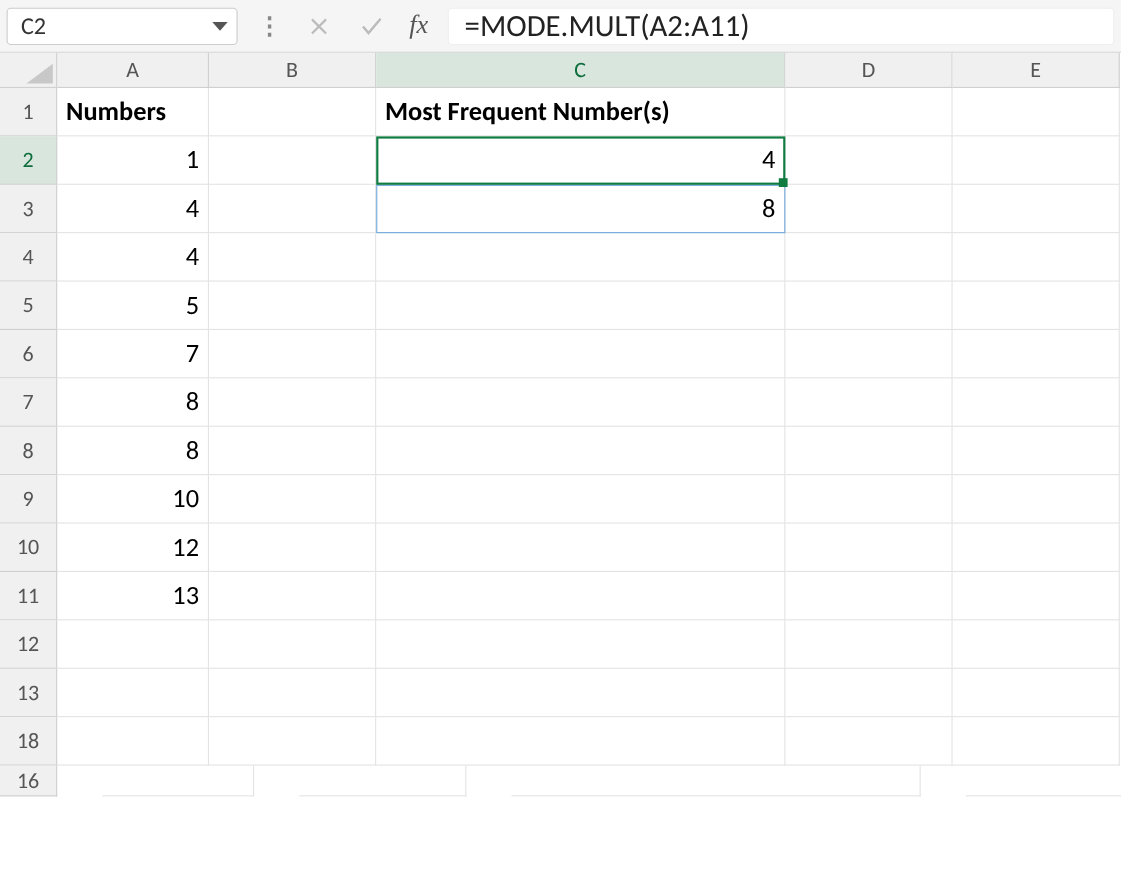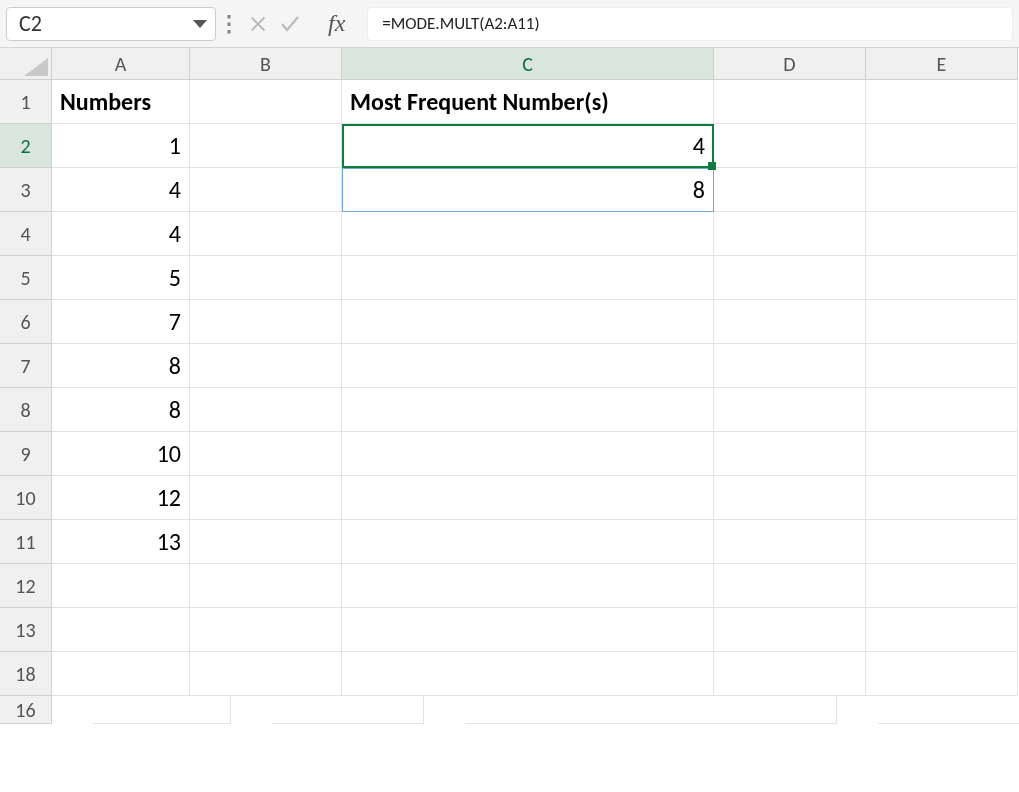--- a/index.html
+++ b/index.html
@@ -15,21 +15,21 @@
       height: 792px;
     }
     
     .formula-bar {
       display: flex;
       align-items: center;
       height: 48px;
       background: #f5f5f5;
       border-bottom: 1px solid #d4d4d4;
       padding: 6px 6px;
-      gap: 0;
+      gap: 16px;
     }
     .name-box {
       width: 210px;
       height: 34px;
       background: #ffffff;
       border: 1px solid #cccccc;
       border-radius: 4px;
       display: flex;
       align-items: center;
       justify-content: space-between;
@@ -59,32 +59,32 @@
       display: flex;
       align-items: center;
       justify-content: center;
       color: #aaa;
     }
     .fx-label {
       font-style: italic;
       font-family: 'Times New Roman', serif;
       font-size: 24px;
       color: #555;
-      margin: 0 22px;
+      margin: 0 2px;
     }
     .formula-input {
       flex: 1;
       height: 34px;
       background: #ffffff;
       border: 1px solid #eee;
       border-radius: 4px;
       display: flex;
       align-items: center;
       padding: 0 14px;
-      font-size: 17px;
+      font-size: 28px;
       color: #222;
     }
 
     
     .sheet {
       position: relative;
     }
     .col-headers {
       display: flex;
       height: 32px;

